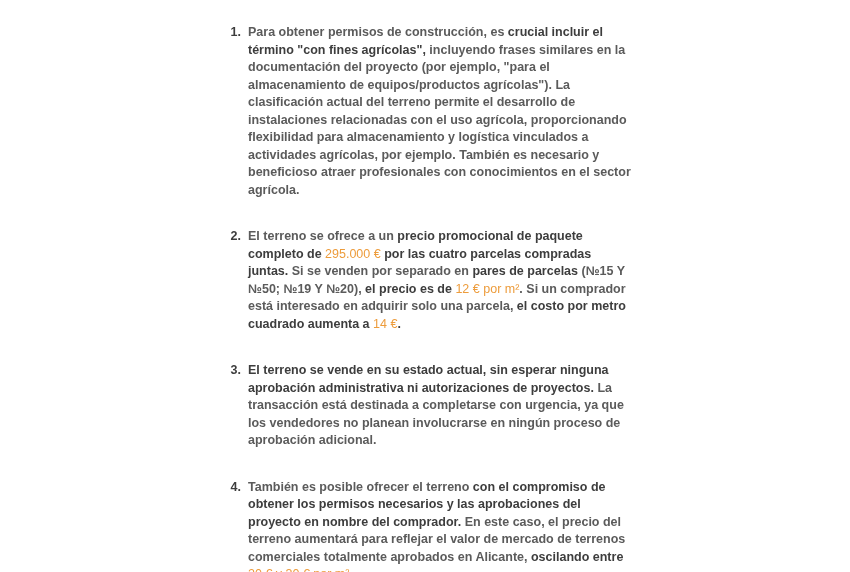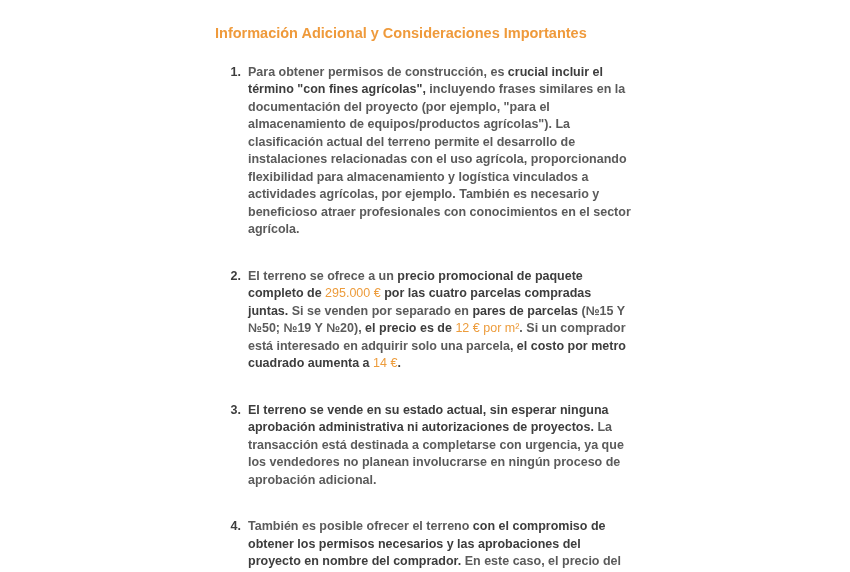--- a/index.html
+++ b/index.html
@@ -54,20 +54,19 @@
     color:var(--bold-text);
   }
   .seg-normal{font-weight:700;color:var(--body-text);margin-top:8px;}
   .seg-bold{font-weight:700;color:var(--bold-text);}
   .seg-orange{font-weight:400;color:var(--accent);}
 </style>
 </head>
 <body>
 
 <div class="doc">
-  <h2 class="heading">Información Adicional y Consideraciones Importantes</h2>
   <ol class="list" id="info-list">
       <li class="item"><span class="num">1.</span><span class="txt"><span class="seg seg-normal">Para obtener permisos de construcción, es </span><span class="seg seg-bold">crucial incluir el término "con fines agrícolas",</span><span class="seg seg-normal"> incluyendo frases similares en la documentación del proyecto (por ejemplo, "para el almacenamiento de equipos/productos agrícolas"). La clasificación actual del terreno permite el desarrollo de instalaciones relacionadas con el uso agrícola, proporcionando flexibilidad para almacenamiento y logística vinculados a actividades agrícolas, por ejemplo. También es necesario y beneficioso atraer profesionales con conocimientos en el sector agrícola.</span></span></li>
       <li class="item"><span class="num">2.</span><span class="txt"><span class="seg seg-normal">El terreno se ofrece a un </span><span class="seg seg-bold">precio promocional de paquete completo de </span><span class="seg seg-orange">295.000 €</span><span class="seg seg-bold"> por las cuatro parcelas compradas juntas.</span><span class="seg seg-normal"> Si se venden por separado en </span><span class="seg seg-bold">pares de parcelas</span><span class="seg seg-normal"> (№15 Y №50; №19 Y №20), </span><span class="seg seg-bold">el precio es de </span><span class="seg seg-orange">12 € por m²</span><span class="seg seg-normal">. Si un comprador está interesado en adquirir solo una parcela, </span><span class="seg seg-bold">el costo por metro cuadrado aumenta a </span><span class="seg seg-orange">14 €</span><span class="seg seg-bold">.</span></span></li>
       <li class="item"><span class="num">3.</span><span class="txt"><span class="seg seg-bold">El terreno se vende en su estado actual, sin esperar ninguna aprobación administrativa ni autorizaciones de proyectos.</span><span class="seg seg-normal"> La transacción está destinada a completarse con urgencia, ya que los vendedores no planean involucrarse en ningún proceso de aprobación adicional.</span></span></li>
       <li class="item"><span class="num">4.</span><span class="txt"><span class="seg seg-normal">También es posible ofrecer el terreno </span><span class="seg seg-bold">con el compromiso de obtener los permisos necesarios y las aprobaciones del proyecto en nombre del comprador.</span><span class="seg seg-normal"> En este caso, el precio del terreno aumentará para reflejar el valor de mercado de terrenos comerciales totalmente aprobados en Alicante, </span><span class="seg seg-bold">oscilando entre </span><span class="seg seg-orange">20 € y 30 € por m²</span></span></li>
     </ol>
 </div>
 
 </body></html>

